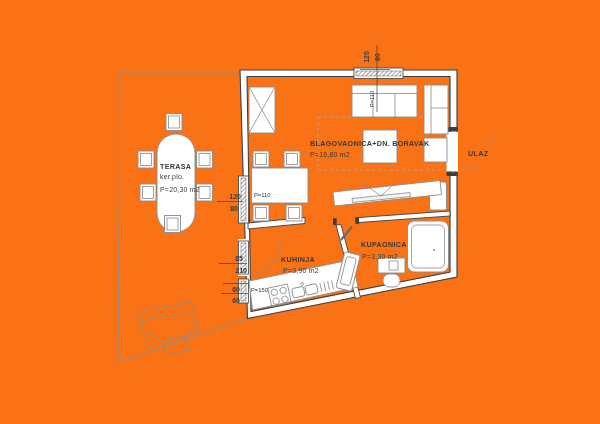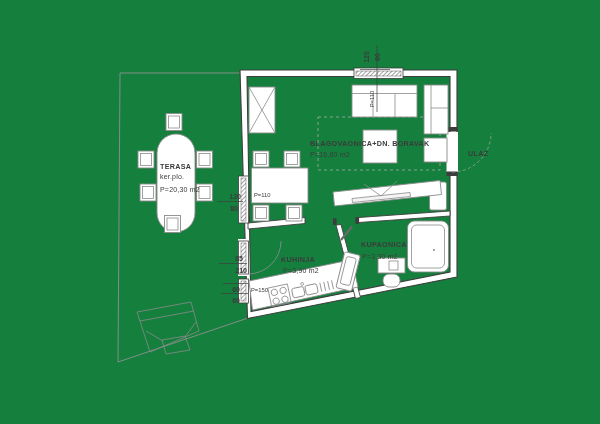--- a/index.html
+++ b/index.html
@@ -1,19 +1,19 @@
 <!DOCTYPE html>
 <html><head>
 <meta charset="utf-8">
 <style>
   html,body{margin:0;padding:0;background:#ffffff;}
   .canvas{
     position:relative;
     width:600px;height:424px;
-    background:#15803d;
+    background:#f97316;
     font-family:"Liberation Sans", sans-serif;
     overflow:hidden;
   }
   svg{display:block;}
   text{
     font-family:"Liberation Sans", sans-serif;
     fill:#3b3b3b;
   }
   .room-name{font-size:7.2px;font-weight:600;letter-spacing:.3px;}
   .room-area{font-size:7px;font-weight:400;letter-spacing:.2px;}

